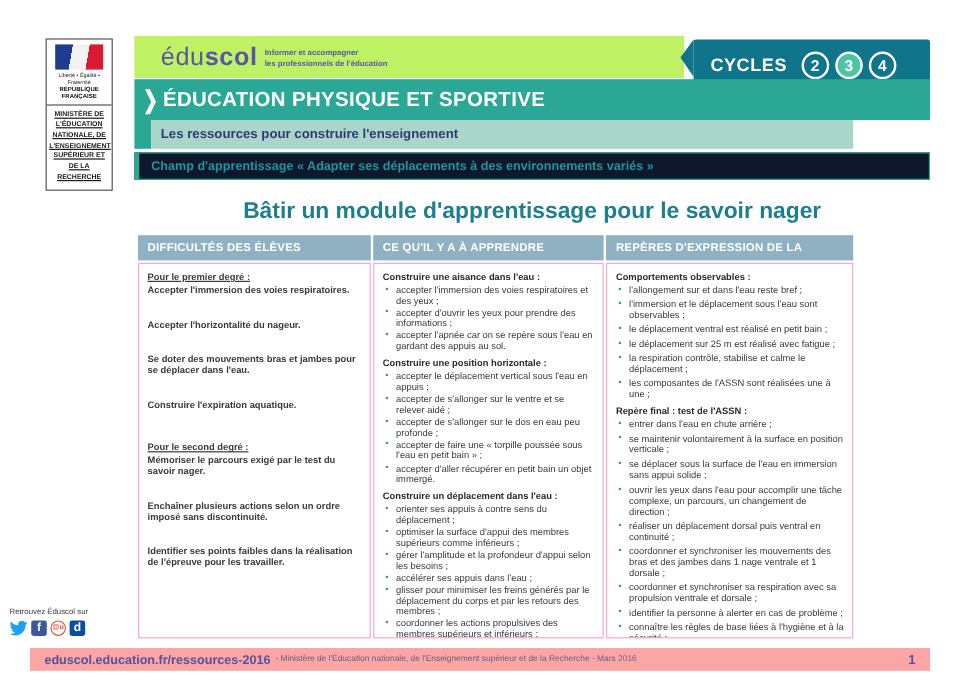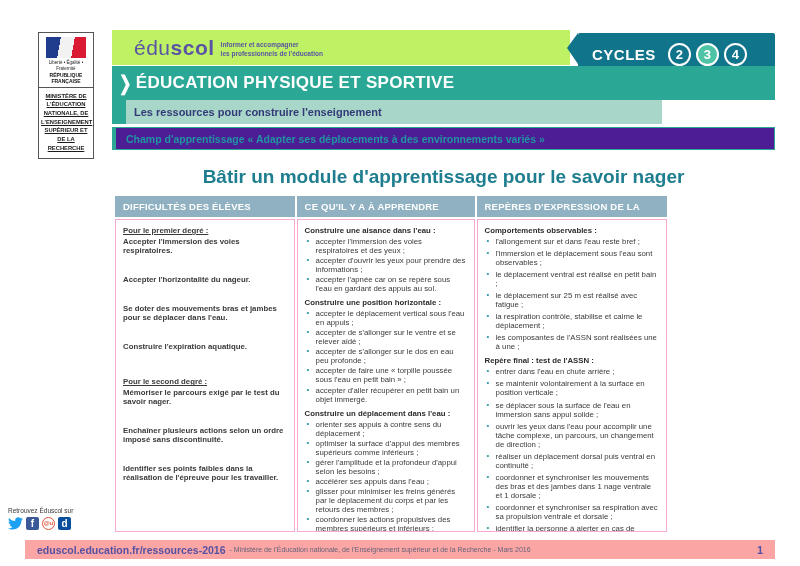--- a/index.html
+++ b/index.html
@@ -34,34 +34,34 @@
   .cycle-circle { width:23px; height:23px; border:2px solid #fff; border-radius:50%; color:#fff;
             font-weight:700; font-size:13px; display:inline-flex; align-items:center; justify-content:center;
             margin-right:5px; background:transparent; }
   .cycle-circle.active { background:#4fc3a5; }
 
   
   .band1 { position:absolute; left:112px; top:66px; width:663px; height:34px; background:#2aa895;
            color:#fff; display:flex; align-items:center; padding-left:5px; }
   .band1 .chevron { font-size:20px; font-weight:700; margin-right:2px; transform:scaleX(0.75); }
   .band1 .t { font-size:17px; font-weight:700; letter-spacing:0.3px; }
-  .band2 { position:absolute; left:112px; top:100px; width:550px; height:24px; display:flex; }
+  .band2 { position:absolute; left:112px; top:100px; width:599px; height:24px; display:flex; }
   .band2 .teal-edge { width:14px; background:#2aa895; }
   .band2 .fill { flex:1; background:#a8d6c8; display:flex; align-items:center; padding-left:8px;
                  color:#333a78; font-weight:700; font-size:11px; }
-  .band3 { position:absolute; left:112px; top:127px; width:663px; height:23px; background:#4c1d95;
+  .band3 { position:absolute; left:112px; top:127px; width:663px; height:23px; background:#0f172a;
            border:1px solid #2aa895; border-left-width:4px; display:flex; align-items:center;
            padding-left:10px; color:#2095a1; font-weight:700; font-size:10.5px; }
 
   
   .page-title { position:absolute; left:112px; top:166px; width:663px; text-align:center;
                 color:#1e7e8f; font-weight:700; font-size:19px; }
 
   
-  .table { position:absolute; left:115px; top:196px; width:552px; height:336px; display:flex; gap:2px; }
+  .table { position:absolute; left:115px; top:196px; width:596px; height:336px; display:flex; gap:2px; }
   .col { display:flex; flex-direction:column; }
   .col-w0 { width:215px; } .col-w1 { width:213px; } .col-w2 { width:228px; }
   .col-header { height:21px; background:#8fb1c1; color:#fff; font-weight:700; font-size:9.5px;
                 line-height:21px; padding-left:8px; letter-spacing:0.2px; }
   .col-body { flex:1; margin-top:2px; border:1px solid #f9a8d4; background:#fff; padding:6px 7px;
               font-size:7.8px; line-height:1.16; color:#3a3a3a; overflow:hidden; }
   .blk.h-underline { font-weight:700; text-decoration:underline; margin-bottom:2px; }
   .col-0 .blk.h-underline:not(:first-child) { margin-top:26px;text-decoration:underline; }
   .blk.para { font-weight:700; margin-bottom:20px; }
   .blk.h { font-weight:700; color:#2b2b2b; margin:5px 0 2px; }

